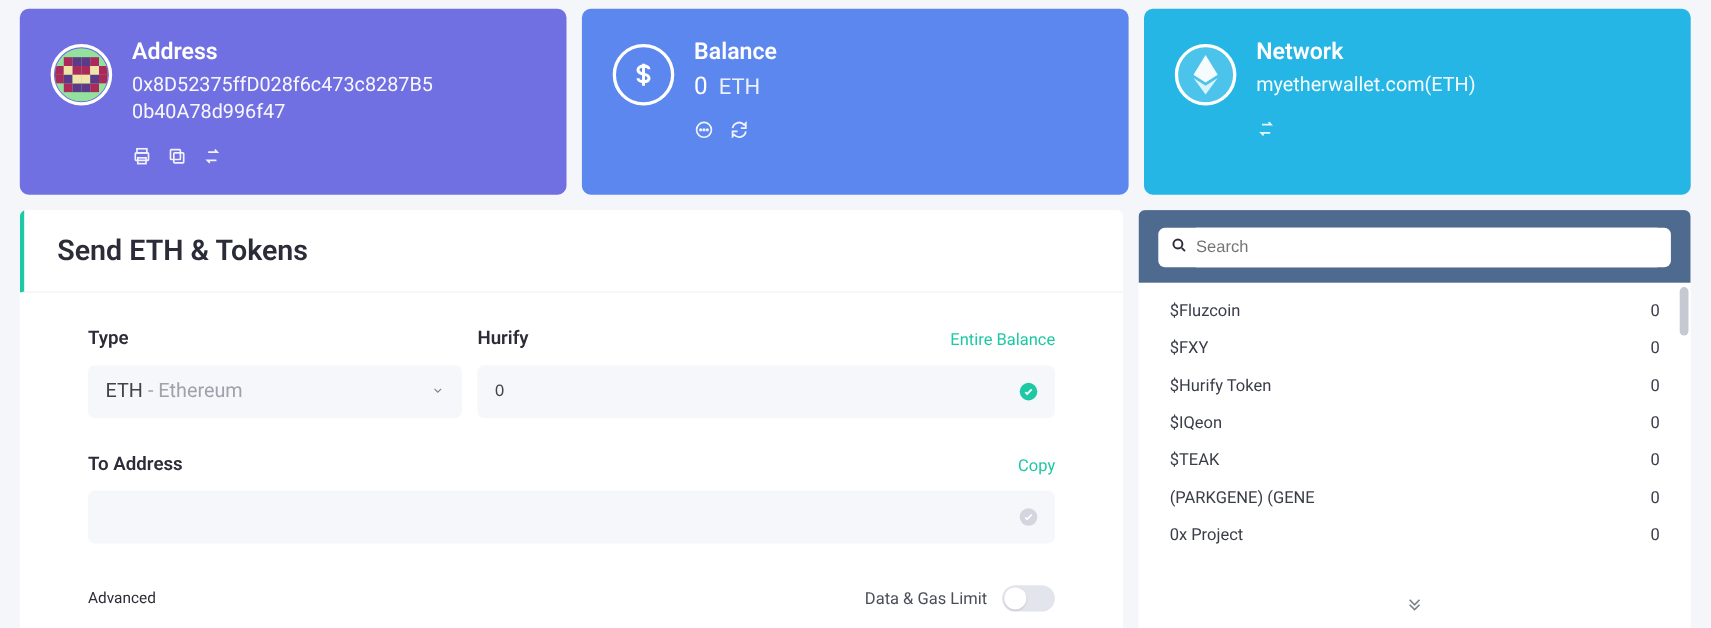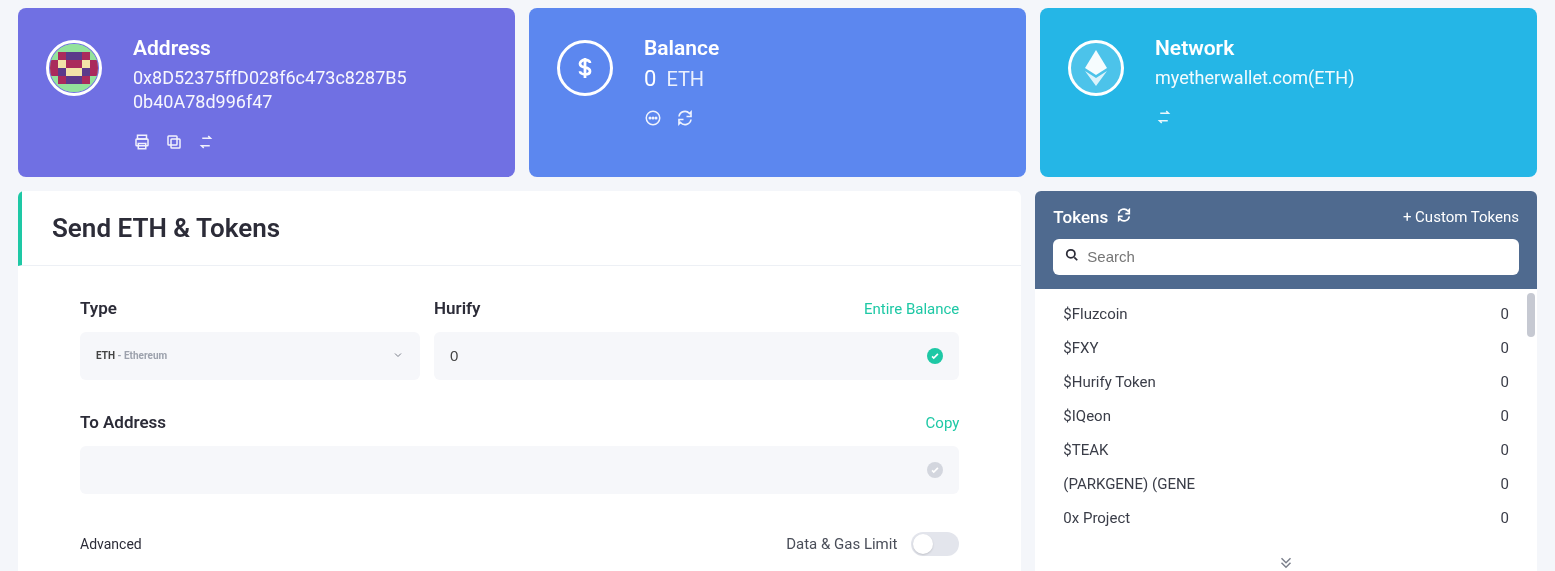--- a/index.html
+++ b/index.html
@@ -14,21 +14,21 @@
   display: flex;
   gap: 14px;
   padding: 8px 18px 0 18px;
 }
 .card {
   border-radius: 8px;
   padding: 28px 28px 22px 28px;
   color: #fff;
   display: flex;
   align-items: flex-start;
-  gap: 31px;
+  gap: 18px;
 }
 .card-address { background: #7070e3; flex: 1; }
 .card-balance { background: #5c87ef; flex: 1; }
 .card-network { background: #25b6e6; flex: 1; }
 .card-icon {
   width: 56px; height: 56px;
   border: 3px solid #fff;
   border-radius: 50%;
   display: flex; align-items: center; justify-content: center;
   flex-shrink: 0;
@@ -73,21 +73,21 @@
   height: 48px;
   display: flex;
   align-items: center;
   padding: 0 16px;
   position: relative;
 }
 .dropdown {
   justify-content: space-between;
   cursor: pointer;
 }
-.dropdown-label { color: #444; font-size: 10px; font-weight: bold; }
+.dropdown-label { color: #444; font-size: 18px; }
 .dropdown-label .muted { color: #9da2ad; }
 .chevron-down { color: #7a7e89; }
 .input-text {
   border: none; background: transparent; width: 100%; height: 100%;
   font-size: 15px; color: #444; outline: none;
 }
 .status-dot {
   position: absolute; right: 16px; top: 50%; transform: translateY(-50%);
 }
 .check-green { width: 16px; height: 16px; background: #1ec8a5; border-radius: 50%; display:flex; align-items:center; justify-content:center; }
@@ -340,31 +340,20 @@
           <div class="toggle">
               <div class="knob"></div>
             </div>
         </div>
       </div>
     </div>
   </div>
 
   <div class="panel-tokens">
     <div class="tokens-header">
-      <div class="tokens-header-top">
-        <span class="tokens-title">
-          <span>Tokens</span>
-          <span>
-            <svg width="16" height="16" viewBox="0 0 24 24" fill="none" stroke="#fff" stroke-width="2.4">
-                <path d="M4 10a8 8 0 0 1 14-4l2-2v6h-6M20 14a8 8 0 0 1-14 4l-2 2v-6h6"></path>
-              </svg>
-          </span>
-        </span>
-        <span class="add-custom">+ Custom Tokens</span>
-      </div>
       <div class="search-wrap">
         <span>
           <svg width="14" height="14" viewBox="0 0 24 24" fill="none" stroke="#2c2c38" stroke-width="3">
               <circle cx="10" cy="10" r="7"></circle>
               <path d="M21 21l-5-5"></path>
             </svg>
         </span>
         <input class="search-input" placeholder="Search" style="">
       </div>
     </div>

